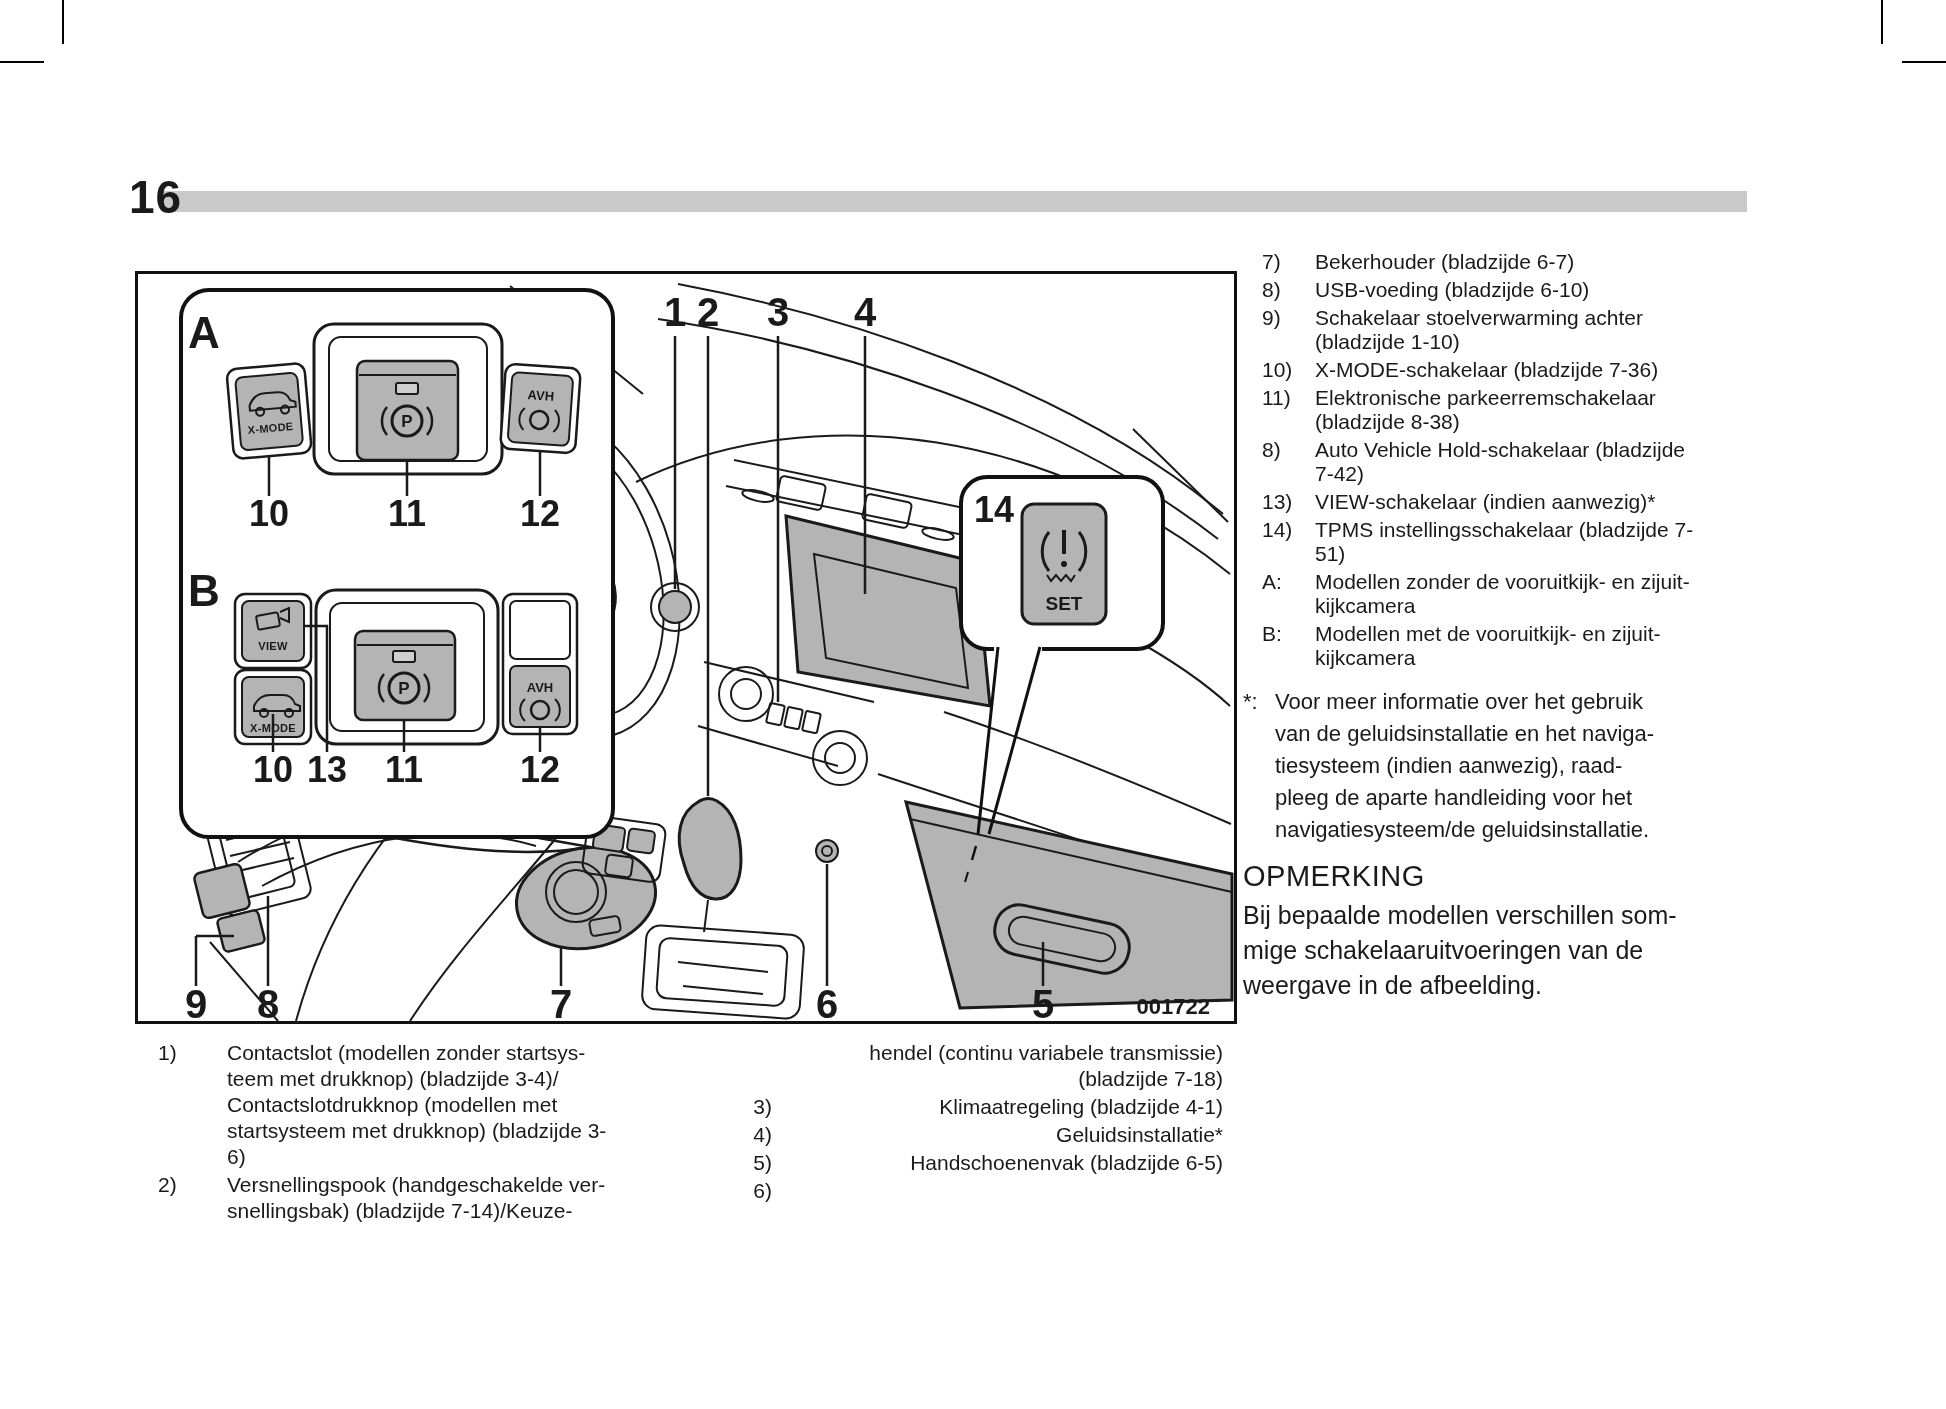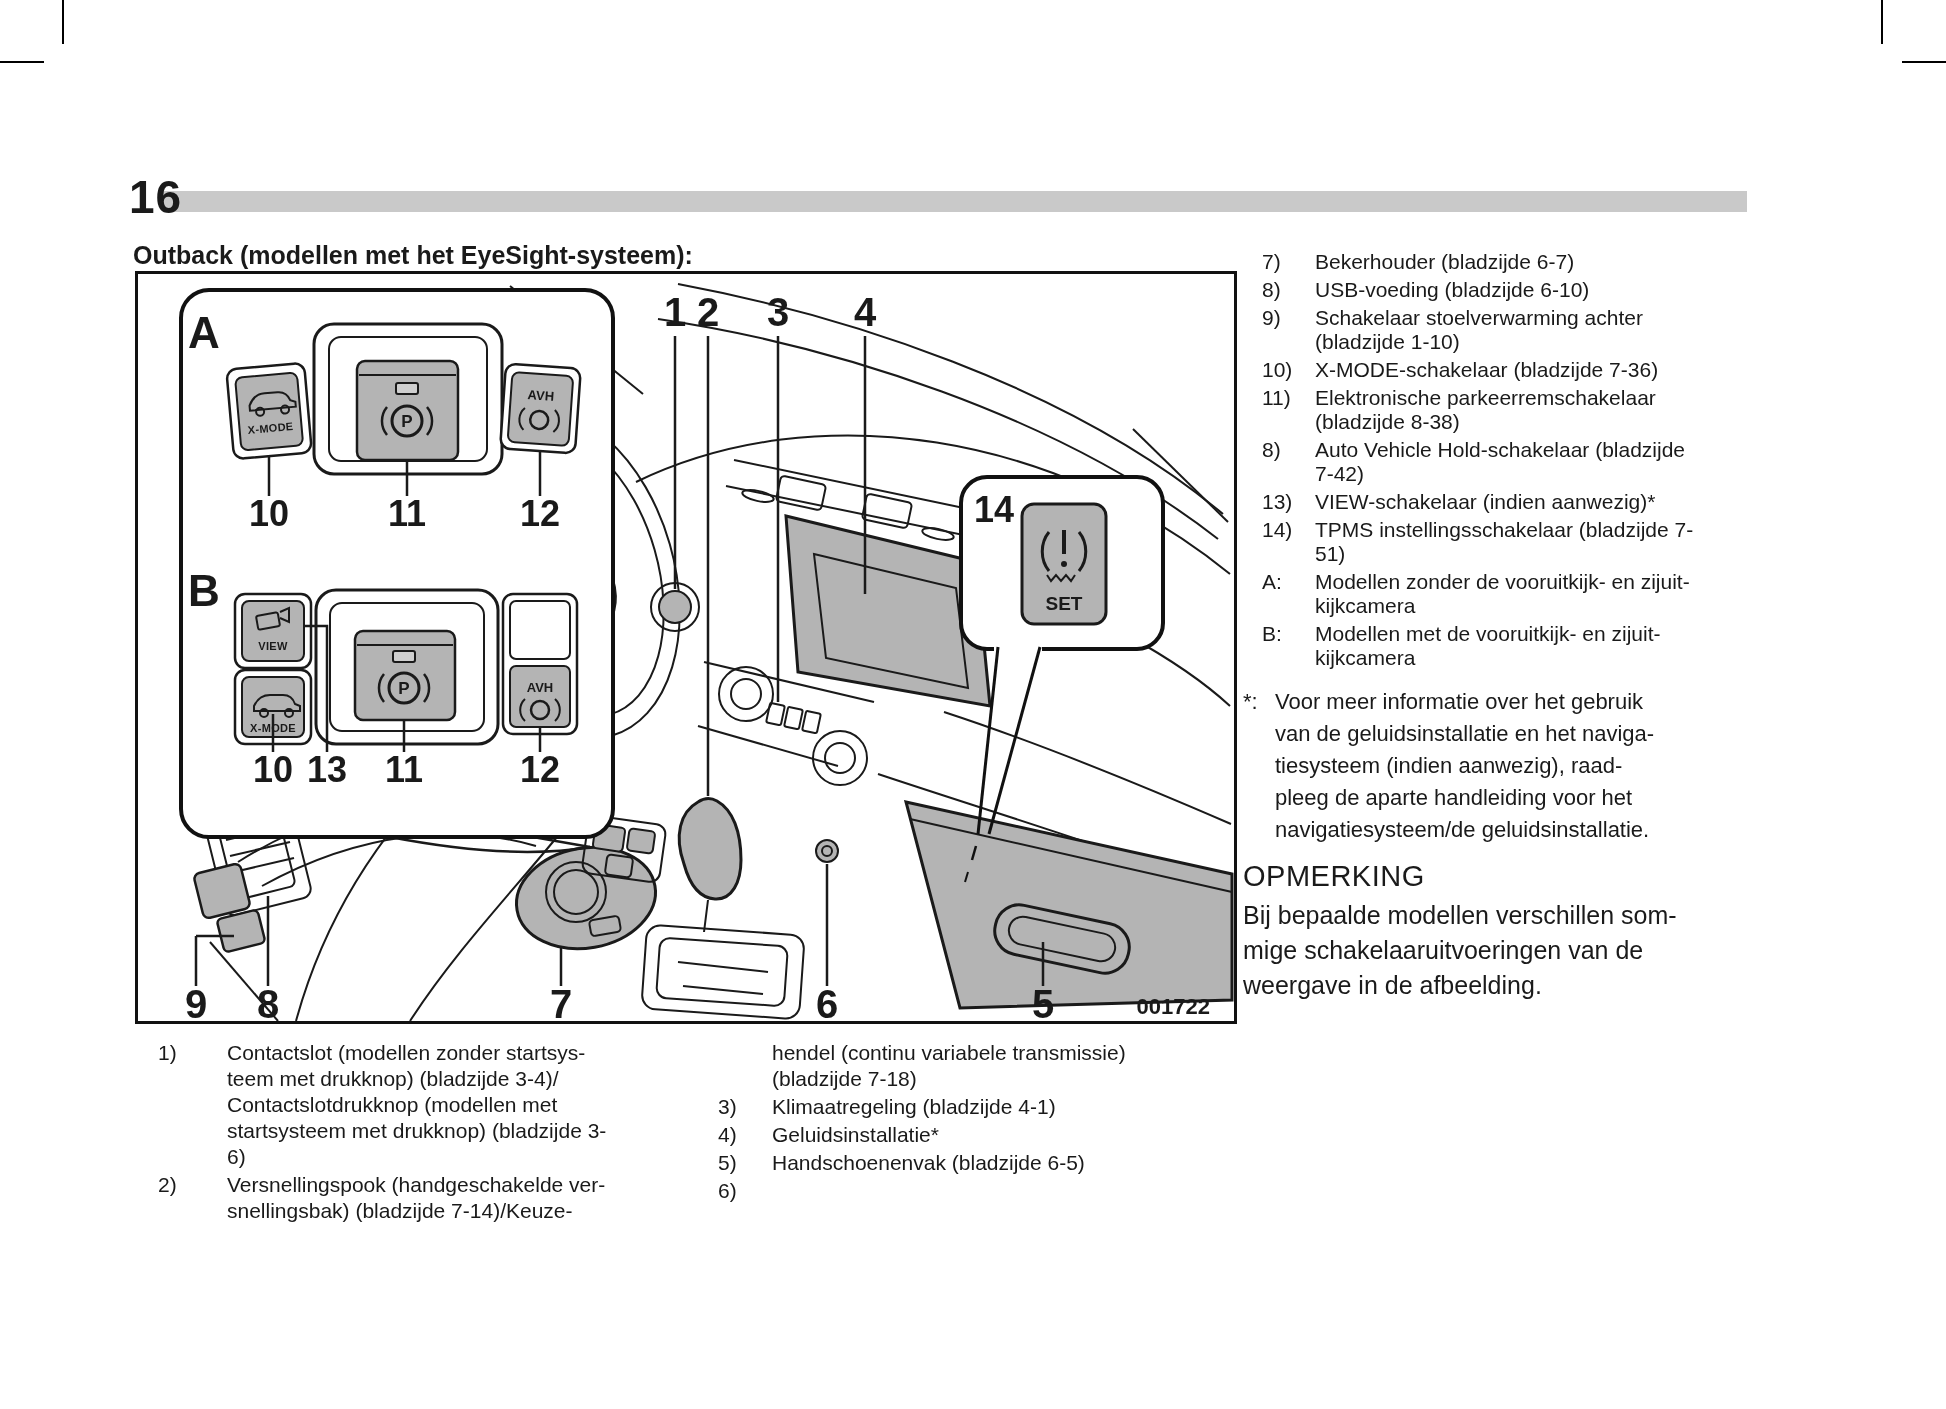--- a/index.html
+++ b/index.html
@@ -24,21 +24,21 @@
   .li{display:flex;margin-bottom:5px;}
   .num{flex:0 0 53px;}
   .txt{white-space:pre-line;flex:1;}
   .legend-right{left:1262px;top:250px;width:560px;font-size:21px;line-height:24px;}
   .legend-right .li{margin-bottom:4px;}
   .bl{left:158px;top:1040px;width:545px;font-size:21px;line-height:26px;}
   .bl .num{flex:0 0 69px;}
   .bl .li{margin-bottom:2px;}
   .br{left:718px;top:1040px;width:505px;font-size:21px;line-height:26px;}
   .br .num{flex:0 0 54px;}
-  .br .li{margin-bottom:2px;}
+  .br .li{margin-bottom:2px;text-align:right;}
   .footnote{left:1243px;top:686px;width:580px;font-size:22px;line-height:32px;display:flex;position:absolute;}
   .footnote .num{flex:0 0 32px;}
   .noteh{position:absolute;left:1243px;top:860px;font-size:29px;font-weight:normal;letter-spacing:.5px;}
   .noteb{position:absolute;left:1243px;top:898px;width:575px;font-size:25px;font-weight:normal;line-height:35px;white-space:pre-line;}
 </style>
 </head>
 <body>
 
 <div class="page">
 
@@ -46,21 +46,20 @@
   <div class="crop" style="left:0;top:61px;width:44px;height:2px"></div>
   <div class="crop" style="left:1881px;top:0;width:2px;height:44px"></div>
   <div class="crop" style="left:1902px;top:61px;width:44px;height:2px"></div>
   <div class="crop" style="left:0;top:1344px;width:44px;height:2px"></div>
   <div class="crop" style="left:62px;top:1364px;width:2px;height:45px"></div>
   <div class="crop" style="left:1902px;top:1344px;width:44px;height:2px"></div>
   <div class="crop" style="left:1881px;top:1364px;width:2px;height:45px"></div>
 
   <div class="hbar"></div>
   <div class="pageno">16</div>
-  <div class="title">Outback (modellen met het EyeSight-systeem):</div>
 
   <div class="diagram">
     <svg viewBox="0 0 1096 747" preserveAspectRatio="none">
 
       <g stroke="#1a1a1a" fill="none" stroke-width="2">
         <path d="M 372 12 L 505 120"></path>
         <path d="M 540 10 C 700 40 930 110 1085 240"></path>
         <path d="M 520 45 C 690 70 920 140 1080 265"></path>
         <path d="M 498 208 C 680 120 920 160 1092 300"></path>
         <path d="M 995 155 L 1090 248"></path>

